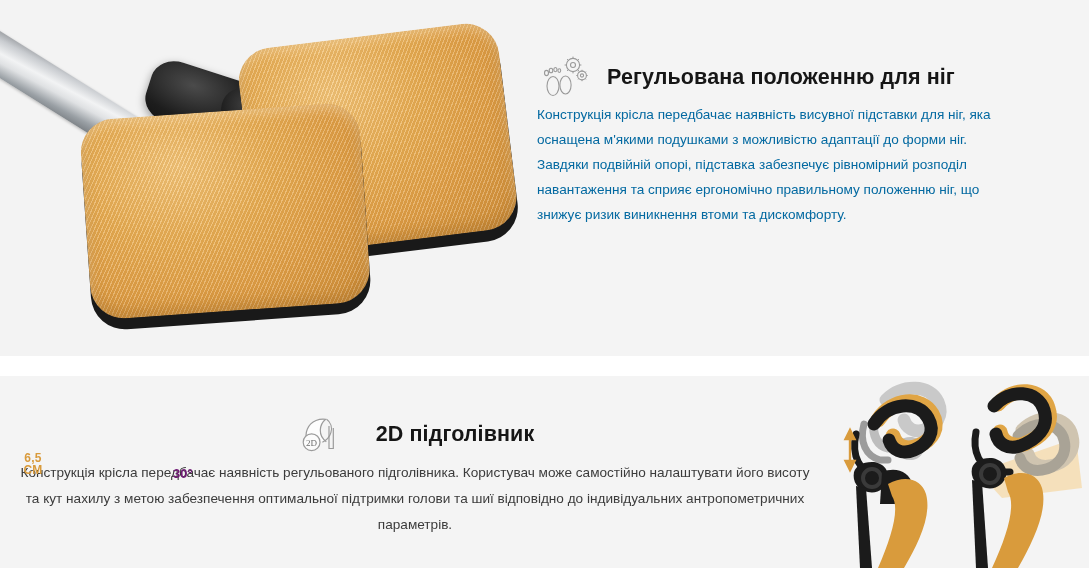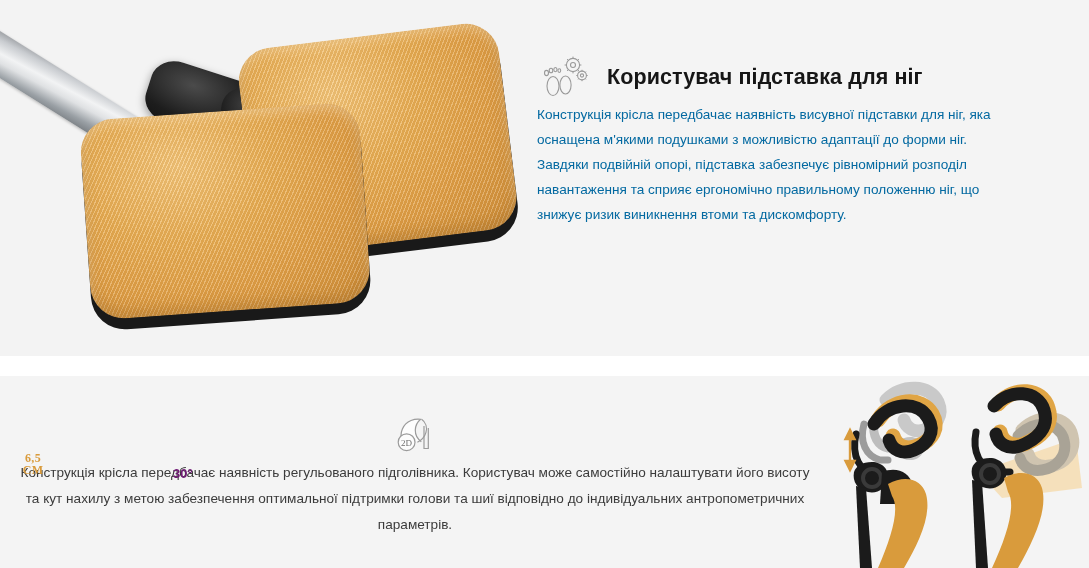--- a/index.html
+++ b/index.html
@@ -153,40 +153,41 @@
             <g stroke-width="1">
               <path d="M36 6.6v2.2M36 21.2v2.2M27.6 15h2.2M42.2 15h2.2M30.1 9.1l1.6 1.6M40.3 19.3l1.6 1.6M41.9 9.1l-1.6 1.6M31.7 19.3l-1.6 1.6"></path>
             </g>
             <circle cx="45" cy="25.5" r="4.4"></circle>
             <circle cx="45" cy="25.5" r="1.6"></circle>
             <g stroke-width="1">
               <path d="M45 19.8v1.6M45 29.6v1.6M39.3 25.5h1.6M49.1 25.5h1.6M41.1 21.6l1.1 1.1M47.8 28.3l1.1 1.1M48.9 21.6l-1.1 1.1M42.2 28.3l-1.1 1.1"></path>
             </g>
           </svg>
         </span>
-        <span class="sec-title">Користувач підставка для ніг</span>
+        <span class="sec-title">Регульована положенню для ніг</span>
       </div>
       <p class="body-copy">Конструкція крісла передбачає наявність висувної підставки для ніг, яка оснащена м'якими подушками з можливістю адаптації до форми ніг. Завдяки подвійній опорі, підставка забезпечує рівномірний розподіл навантаження та сприяє ергономічно правильному положенню ніг, що знижує ризик виникнення втоми та дискомфорту.</p>
     </div>
   </div>
 
   <div class="gutter"></div>
 
   <div class="section-two">
 
     <div class="head-row-2">
       <span class="icon-headrest">
         <svg viewBox="0 0 48 48" width="48" height="48" fill="none" stroke="#9b9b9b" stroke-width="1.2">
           <path d="M11 30c-2.5-7 .5-16 9-19.5 3.5-1.4 6.5-1.6 9.6-1.2-3.1 2.6-5.2 6.4-5.3 10.8-.1 5.3 2.4 9.1 6 11.6" fill="#fdfdfd"></path>
           <path d="M30.6 9.3c4.3 3 5.8 8.4 4.3 13.4-1.2 4-4.2 7.5-8.5 9.6"></path>
           <path d="M33 16v22.5h4.3V18"></path>
           <circle cx="15.6" cy="32.2" r="8.4" fill="#fcfcfc"></circle>
           <text x="15.6" y="35.9" font-family="'Liberation Serif', serif" font-size="9" fill="#6e6e6e" stroke="none" text-anchor="middle">2D</text>
         </svg>
       </span>
+      <span class="sec-title">2D підголівник</span>
     </div>
 
     <p class="body-copy-2">Конструкція крісла передбачає наявність регульованого підголівника. Користувач може самостійно налаштувати його висоту та кут нахилу з метою забезпечення оптимальної підтримки голови та шиї відповідно до індивідуальних антропометричних параметрів.</p>
 
     <div class="diagram">
       <svg viewBox="0 0 263 192" width="263" height="192">
 
         <g>
           <path d="M60 24 C76 8 104 8 112 26 C118 40 110 50 98 54 C88 57 80 52 78 44" fill="none" stroke="#c9c9c9" stroke-width="13" stroke-linecap="round"></path>
           <path d="M48 46 C46 60 52 70 62 72 L74 72" fill="none" stroke="#bdbdbd" stroke-width="9" stroke-linecap="round"></path>
@@ -216,20 +217,20 @@
           <path d="M168 30 C184 12 212 14 218 34 C224 52 210 64 194 70 C182 74 172 68 170 58" fill="none" stroke="#1b1b1b" stroke-width="13" stroke-linecap="round"></path>
           <path d="M150 56 C146 76 154 92 170 96 L184 96" fill="none" stroke="#1b1b1b" stroke-width="7" stroke-linecap="round"></path>
           <path d="M146 92 C144 102 150 110 160 112 C170 114 178 108 180 100 C182 90 174 82 164 82 C154 82 148 86 146 92 Z" fill="#1b1b1b"></path>
           <circle cx="164" cy="98" r="9" fill="none" stroke="#3a3a3a" stroke-width="4"></circle>
           <path d="M178 102 C196 92 212 98 216 112 C222 134 208 164 192 192 L166 192 C182 158 190 128 182 116 Z" fill="#d99b3c"></path>
           <path d="M146 104 L150 192 L162 192 L156 106 Z" fill="#1b1b1b"></path>
         </g>
       </svg>
     </div>
 
-    <div class="dim-label" style="left:20px; top:76px; position:absolute;font-family:Liberation Serif, serif;">
+    <div class="dim-label" style="left:20px; top:76px; position:absolute;">
       <span>6,5</span><br>
       <span>СМ</span>
     </div>
     <div class="deg-label" style="left:173px; top:90px; position:absolute;">30°</div>
   </div>
 
 </div>
 
 </body></html>

